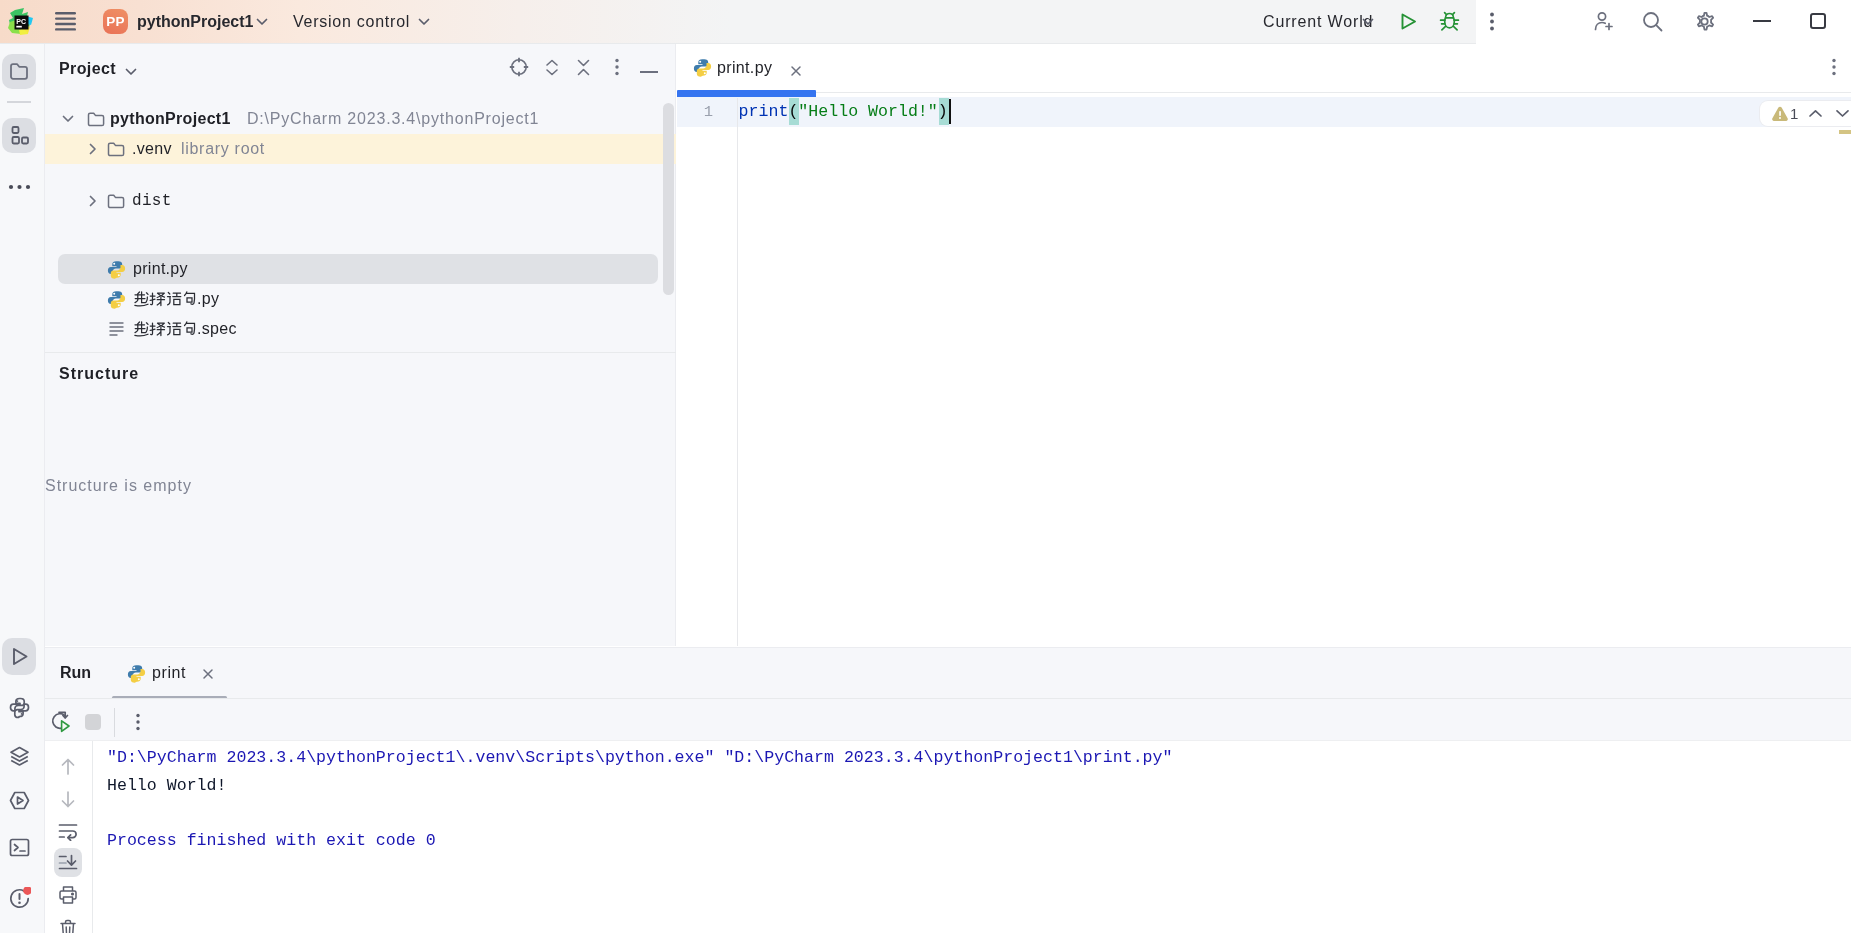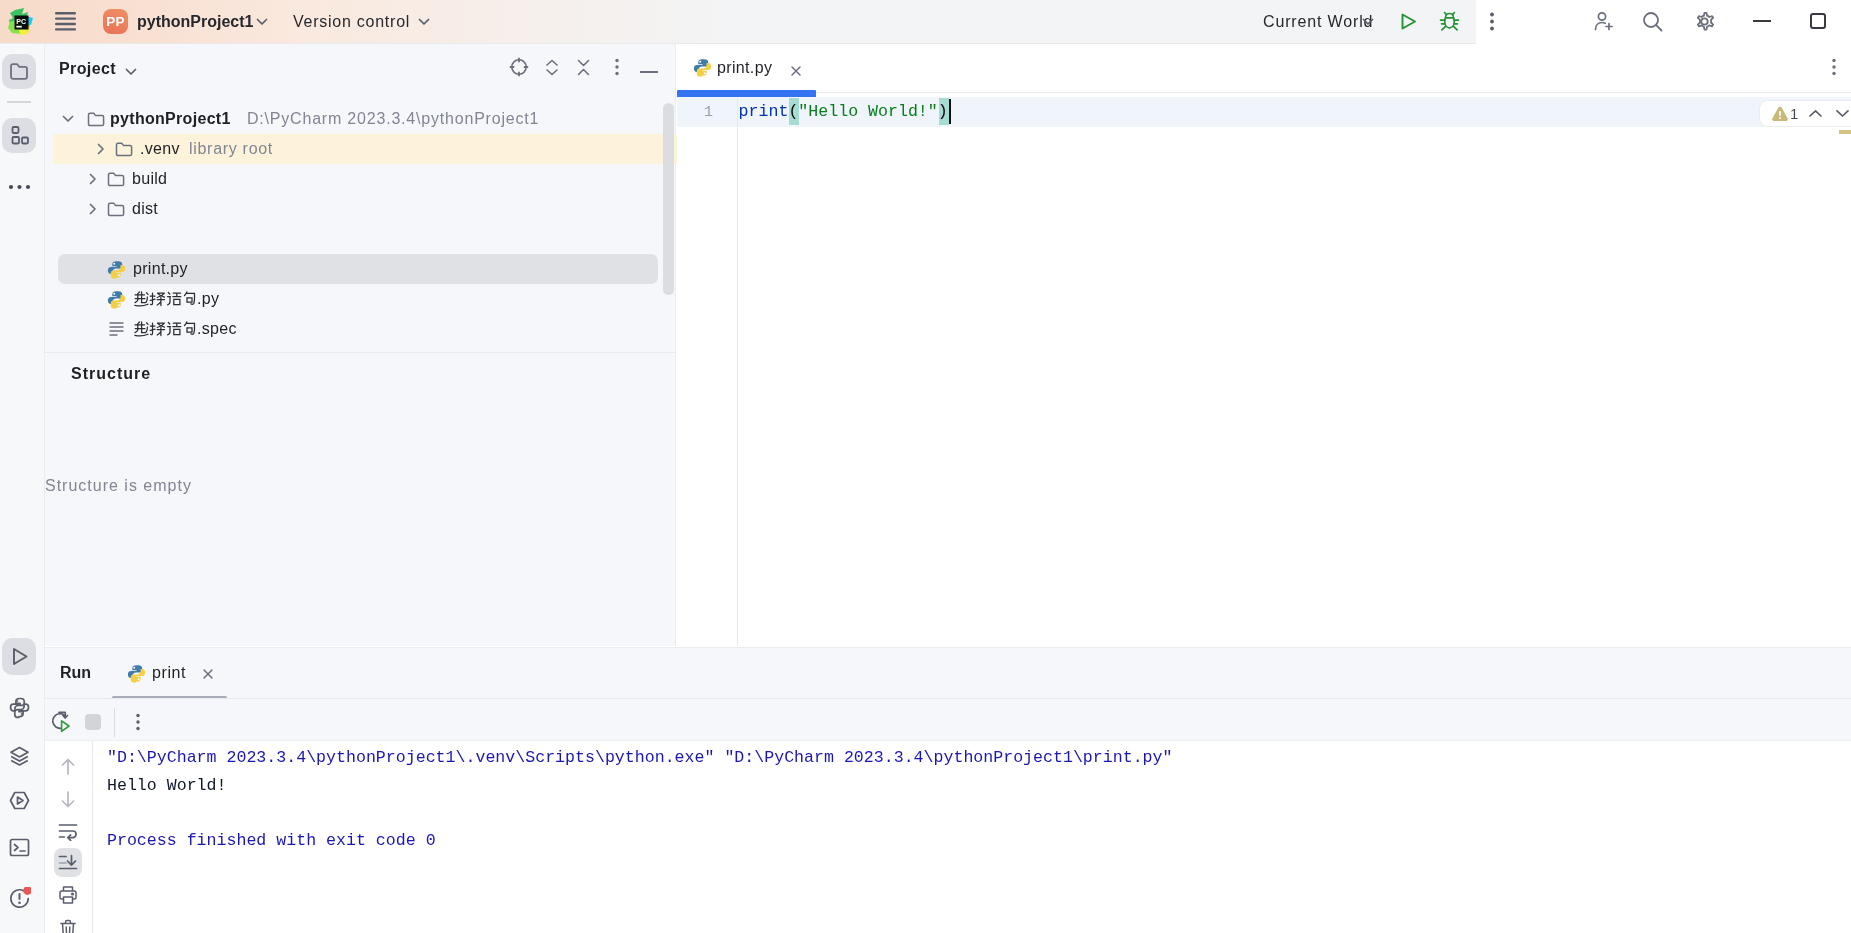--- a/index.html
+++ b/index.html
@@ -211,40 +211,31 @@
     <div class="treerow" style="top:60px;">
       <svg class="abs" style="left:17px;top:11px" width="12" height="8" viewBox="0 0 12 8">
           <path d="M1.5 1.5 L6 6 L10.5 1.5" fill="none" stroke="#6c707e" stroke-width="1.7" stroke-linecap="round" stroke-linejoin="round"></path>
         </svg>
       <svg class="abs" style="left:42px;top:7px" width="18" height="17" viewBox="0 0 18 17">
           <path d="M1.5 3.8 C1.5 2.9 2.2 2.2 3.1 2.2 h3.6 l1.7 2.2 H15 c0.9 0 1.6 0.7 1.6 1.6 v7 c0 0.9-0.7 1.6-1.6 1.6 H3.1 c-0.9 0-1.6-0.7-1.6-1.6 z" fill="none" stroke="#6c707e" stroke-width="1.5" stroke-linejoin="round"></path>
         </svg>
       <div class="treetext" style="left:65px;font-weight:700;">pythonProject1</div>
       <div class="treetext gray" style="left:202px;letter-spacing:0.8px;">D:\PyCharm 2023.3.4\pythonProject1</div>
     </div>
-    <div class="treerow" style="top:90px;background:#fdf3da;width:631px;margin-left:8px;">
+    <div class="treerow" style="top:90px;background:#fdf3da;width:631px;">
       <svg class="abs" style="left:44px;top:9px" width="8" height="12" viewBox="0 0 8 12">
           <path d="M1.5 1.5 L6 6 L1.5 10.5" fill="none" stroke="#6c707e" stroke-width="1.7" stroke-linecap="round" stroke-linejoin="round"></path>
         </svg>
       <svg class="abs" style="left:62px;top:7px" width="18" height="17" viewBox="0 0 18 17">
           <path d="M1.5 3.8 C1.5 2.9 2.2 2.2 3.1 2.2 h3.6 l1.7 2.2 H15 c0.9 0 1.6 0.7 1.6 1.6 v7 c0 0.9-0.7 1.6-1.6 1.6 H3.1 c-0.9 0-1.6-0.7-1.6-1.6 z" fill="none" stroke="#6c707e" stroke-width="1.5" stroke-linejoin="round"></path>
         </svg>
       <div class="treetext" style="left:87px;">.venv</div>
       <div class="treetext gray" style="left:136px;letter-spacing:0.7px;">library root</div>
     </div>
-    <div class="treerow" style="top:120px;">
-      <svg class="abs" style="left:44px;top:9px" width="8" height="12" viewBox="0 0 8 12">
-          <path d="M1.5 1.5 L6 6 L1.5 10.5" fill="none" stroke="#6c707e" stroke-width="1.7" stroke-linecap="round" stroke-linejoin="round"></path>
-        </svg>
-      <svg class="abs" style="left:62px;top:7px" width="18" height="17" viewBox="0 0 18 17">
-          <path d="M1.5 3.8 C1.5 2.9 2.2 2.2 3.1 2.2 h3.6 l1.7 2.2 H15 c0.9 0 1.6 0.7 1.6 1.6 v7 c0 0.9-0.7 1.6-1.6 1.6 H3.1 c-0.9 0-1.6-0.7-1.6-1.6 z" fill="none" stroke="#6c707e" stroke-width="1.5" stroke-linejoin="round"></path>
-        </svg>
-      <div class="treetext" style="left:87px;">build</div>
-    </div>
-    <div class="treerow" style="top:150px;">
+    <div class="treerow" style="top:142px;font-family:Liberation Mono, monospace;">
       <svg class="abs" style="left:44px;top:9px" width="8" height="12" viewBox="0 0 8 12">
           <path d="M1.5 1.5 L6 6 L1.5 10.5" fill="none" stroke="#6c707e" stroke-width="1.7" stroke-linecap="round" stroke-linejoin="round"></path>
         </svg>
       <svg class="abs" style="left:62px;top:7px" width="18" height="17" viewBox="0 0 18 17">
           <path d="M1.5 3.8 C1.5 2.9 2.2 2.2 3.1 2.2 h3.6 l1.7 2.2 H15 c0.9 0 1.6 0.7 1.6 1.6 v7 c0 0.9-0.7 1.6-1.6 1.6 H3.1 c-0.9 0-1.6-0.7-1.6-1.6 z" fill="none" stroke="#6c707e" stroke-width="1.5" stroke-linejoin="round"></path>
         </svg>
       <div class="treetext" style="left:87px;">dist</div>
     </div>
     <div class="treerow" style="top:210px;">
       <div class="abs" style="left:13px;top:0;width:600px;height:30px;background:#dfe1e5;border-radius:7px;"></div>
@@ -280,21 +271,21 @@
           <path d="M35.3 1.5 L36.8 3 M34.5 5.6 H37.5 M37 5.6 V10.8 C37 12.6 36 13.4 34.6 13.8 M40.2 2.2 H47.5 M43.8 2.3 V5.4 M40.8 5.5 H47 M39.8 5.5 H47.8 M40.8 8.4 H46.9 V13.6 H40.8 Z"></path>
           <path d="M53.8 0.8 C53.4 2.2 52.6 3.4 51.5 4.5 M53.4 2.4 H61.5 C61.7 6.3 61.5 9.6 61 11.8 C60.6 13.4 59.3 13.6 57.8 12.8 M54 6.8 H59 V11 H54 Z"></path>
         </g>
       </svg>
       <div class="treetext" style="left:152px;">.spec</div>
     </div>
 
     <div class="abs" style="left:618px;top:59px;width:11px;height:192px;border-radius:5.5px;background:#dcdde1;"></div>
 
     <div class="abs" style="left:0;top:308px;width:631px;height:1px;background:#e8eaec;"></div>
-    <div class="abs" style="left:14px;top:308px;height:44px;line-height:44px;font-size:16px;letter-spacing:1.0px;font-weight:700;color:#1f2026;margin-left:12px;">Structure</div>
+    <div class="abs" style="left:14px;top:308px;height:44px;line-height:44px;font-size:16px;letter-spacing:1.0px;font-weight:700;color:#1f2026;">Structure</div>
     <div class="abs" style="left:0;top:433px;width:631px;text-align:left;font-size:16px;letter-spacing:1.0px;color:#818594;">Structure is empty</div>
   </div>
 
   <div id="editor" class="abs">
     <div id="tabbar">
       <svg class="abs" style="left:16px;top:14px" width="19" height="19" viewBox="0 0 19 19">
           <use href="#pyicon"></use>
         </svg>
       <div class="abs" style="left:40px;top:0;height:48px;line-height:48px;font-size:16px;letter-spacing:0.35px;color:#1f2026;">print.py</div>
       <svg class="abs" style="left:113px;top:21px" width="12" height="12" viewBox="0 0 12 12">

